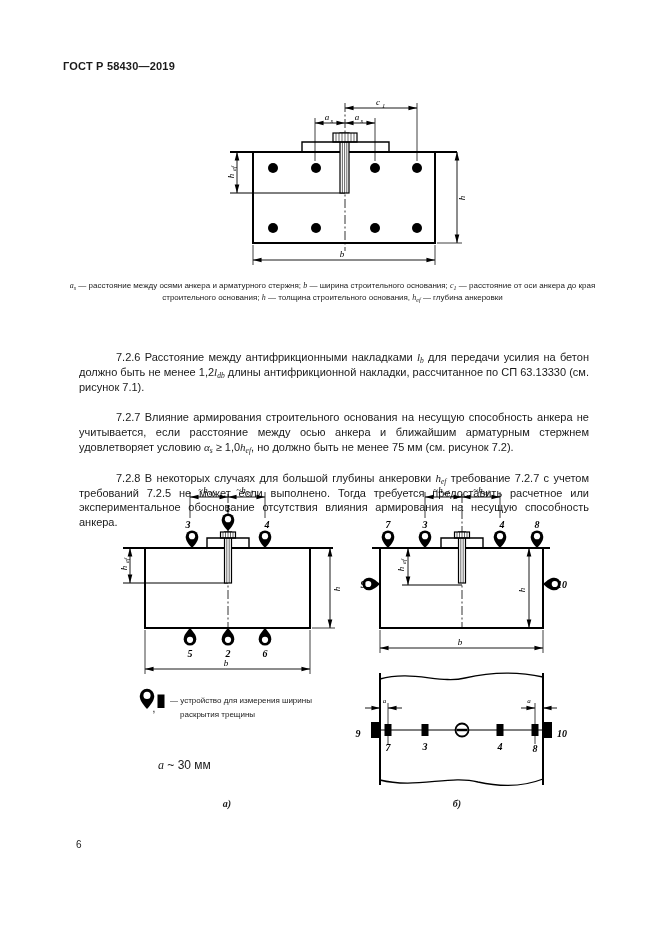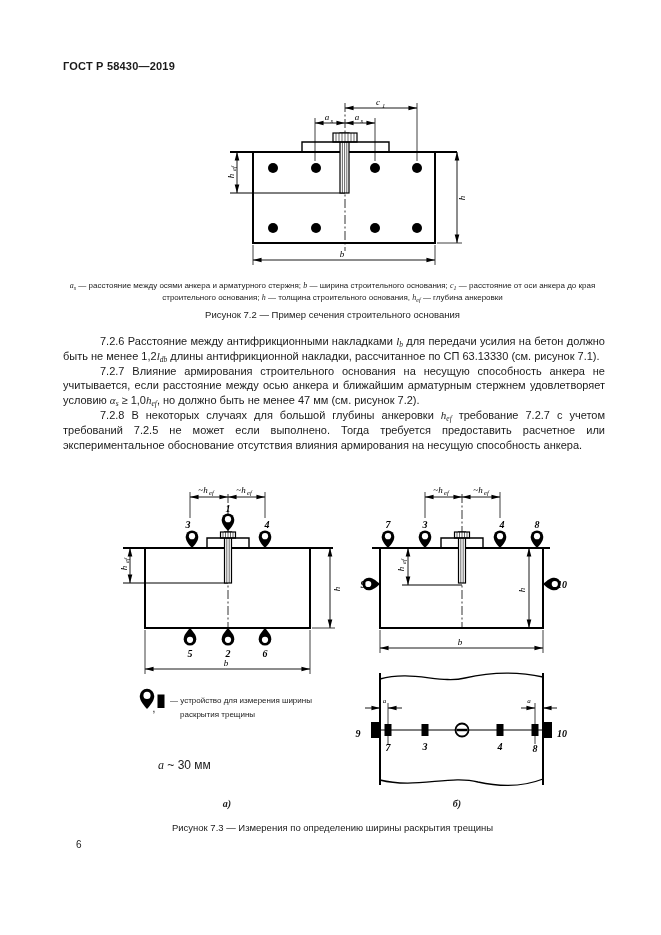--- a/index.html
+++ b/index.html
@@ -3,21 +3,21 @@
 <meta charset="utf-8">
 <style>
   html,body{margin:0;padding:0;}
   body{width:661px;height:935px;background:#ffffff;font-family:"Liberation Sans",sans-serif;color:#1a1a1a;}
   #page{position:relative;width:661px;height:935px;background:#fff;overflow:hidden;}
   .hdr{position:absolute;left:63px;top:60px;font-size:11px;font-weight:bold;letter-spacing:.2px;}
   .cap72{position:absolute;left:60px;top:280px;width:545px;font-size:8px;line-height:11.5px;text-align:center;}
   .figtitle{position:absolute;left:60px;width:545px;text-align:center;font-size:9.5px;}
   .t72{top:309px;} .t73{top:822px;}
   .bodytext{position:absolute;left:63px;top:334px;width:542px;font-size:11px;line-height:14.8px;text-align:justify;}
-  .bodytext p{margin:0;text-indent:37px;}
+  .bodytext p{margin:16px;text-indent:37px;}
   .var{font-family:"Liberation Serif",serif;font-style:italic;}
   sub.vs{font-family:"Liberation Serif",serif;font-style:italic;font-size:7.5px;vertical-align:-2px;line-height:0;}
   .cap72 sub.vs{font-size:6px;vertical-align:-1.5px;}
   .legend-text{position:absolute;left:170px;top:694px;width:170px;font-size:8px;line-height:13.5px;padding-left:10px;text-indent:-10px;}
   .legend-note{position:absolute;left:158px;top:758px;font-size:12px;text-align:right;}
   .sublabel{position:absolute;width:40px;text-align:center;font-size:10px;font-weight:bold;font-style:italic;font-family:"Liberation Serif",serif;}
   .pagenum{position:absolute;left:76px;top:839px;font-size:10px;}
   svg{position:absolute;overflow:visible;}
   svg text{fill:#000;}
   .mv{font:italic 9px "Liberation Serif",serif;}
@@ -119,25 +119,24 @@
       <line class="s07" x1="253" y1="245" x2="253" y2="265"></line>
       <line class="s07" x1="435" y1="245" x2="435" y2="265"></line>
       <line class="dim" x1="253" y1="260" x2="435" y2="260" marker-start="url(#m72s)" marker-end="url(#m72e)"></line>
       <text class="mv" x="342" y="257" text-anchor="middle">b</text>
     </g>
   </svg>
 
   <div class="cap72">
     <span class="var">a</span><sub class="vs">s</sub><span> — расстояние между осями анкера и арматурного стержня; </span><span class="var">b</span><span> — ширина строительного основания; </span><span class="var">c</span><sub class="vs">1</sub><span> — расстояние от оси анкера до края строительного основания; </span><span class="var">h</span><span> — толщина строительного основания, </span><span class="var">h</span><sub class="vs">ef</sub><span> — глубина анкеровки</span>
   </div>
-  <div class="figtitle t72">Рисунок 7.2 — Пример сечения строительного основания</div>
 
   <div class="bodytext">
     <p><span>7.2.6 Расстояние между антифрикционными накладками </span><span class="var">l</span><sub class="vs">b</sub><span> для передачи усилия на бетон должно быть не менее 1,2</span><span class="var">l</span><sub class="vs">db</sub><span> длины антифрикционной накладки, рассчитанное по СП 63.13330 (см. рисунок 7.1).</span></p>
-    <p><span>7.2.7 Влияние армирования строительного основания на несущую способность анкера не учитывается, если расстояние между осью анкера и ближайшим арматурным стержнем удовлетворяет условию </span><span class="var">α</span><sub class="vs">s</sub><span> ≥ 1,0</span><span class="var">h</span><sub class="vs">ef</sub><span>, но должно быть не менее 47 мм (см. рисунок 7.2).</span></p>
+    <p><span>7.2.7 Влияние армирования строительного основания на несущую способность анкера не учитывается, если расстояние между осью анкера и ближайшим арматурным стержнем удовлетворяет условию </span><span class="var">α</span><sub class="vs">s</sub><span> ≥ 1,0</span><span class="var">h</span><sub class="vs">ef</sub><span>, но должно быть не менее 75 мм (см. рисунок 7.2).</span></p>
     <p><span>7.2.8 В некоторых случаях для большой глубины анкеровки </span><span class="var">h</span><sub class="vs">ef</sub><span> требование 7.2.7 с учетом требований 7.2.5 не может если выполнено. Тогда требуется предоставить расчетное или экспериментальное обоснование отсутствия влияния армирования на несущую способность анкера.</span></p>
   </div>
 
   <svg style="left:110px;top:483px;" width="235" height="197" viewBox="110 483 235 197">
     <defs>
       <marker id="m73ae" markerWidth="10" markerHeight="7" refX="9.5" refY="3.5" orient="auto">
           <path d="M9.5,3.5 L0,6.1 L0,0.9 Z"></path>
         </marker>
       <marker id="m73as" markerWidth="10" markerHeight="7" refX="0.5" refY="3.5" orient="auto">
           <path d="M0.5,3.5 L10,6.1 L10,0.9 Z"></path>
@@ -340,16 +339,15 @@
     </g>
     <text x="14.5" y="22.5" style="font:10px 'Liberation Sans',sans-serif">,</text>
     <rect x="19.5" y="5.5" width="7" height="13.5" fill="#000"></rect>
   </svg>
   <div class="legend-text">— устройство для измерения ширины раскрытия трещины</div>
   <div class="legend-note"><span class="var">а</span><span> ~ 30 мм</span></div>
 
   <div class="sublabel" style="left:207px;top:798px;">а)</div>
   <div class="sublabel" style="left:437px;top:798px;">б)</div>
 
-  <div class="figtitle t73">Рисунок 7.3 — Измерения по определению ширины раскрытия трещины</div>
 
   <div class="pagenum">6</div>
 </div>
 
 </body></html>

